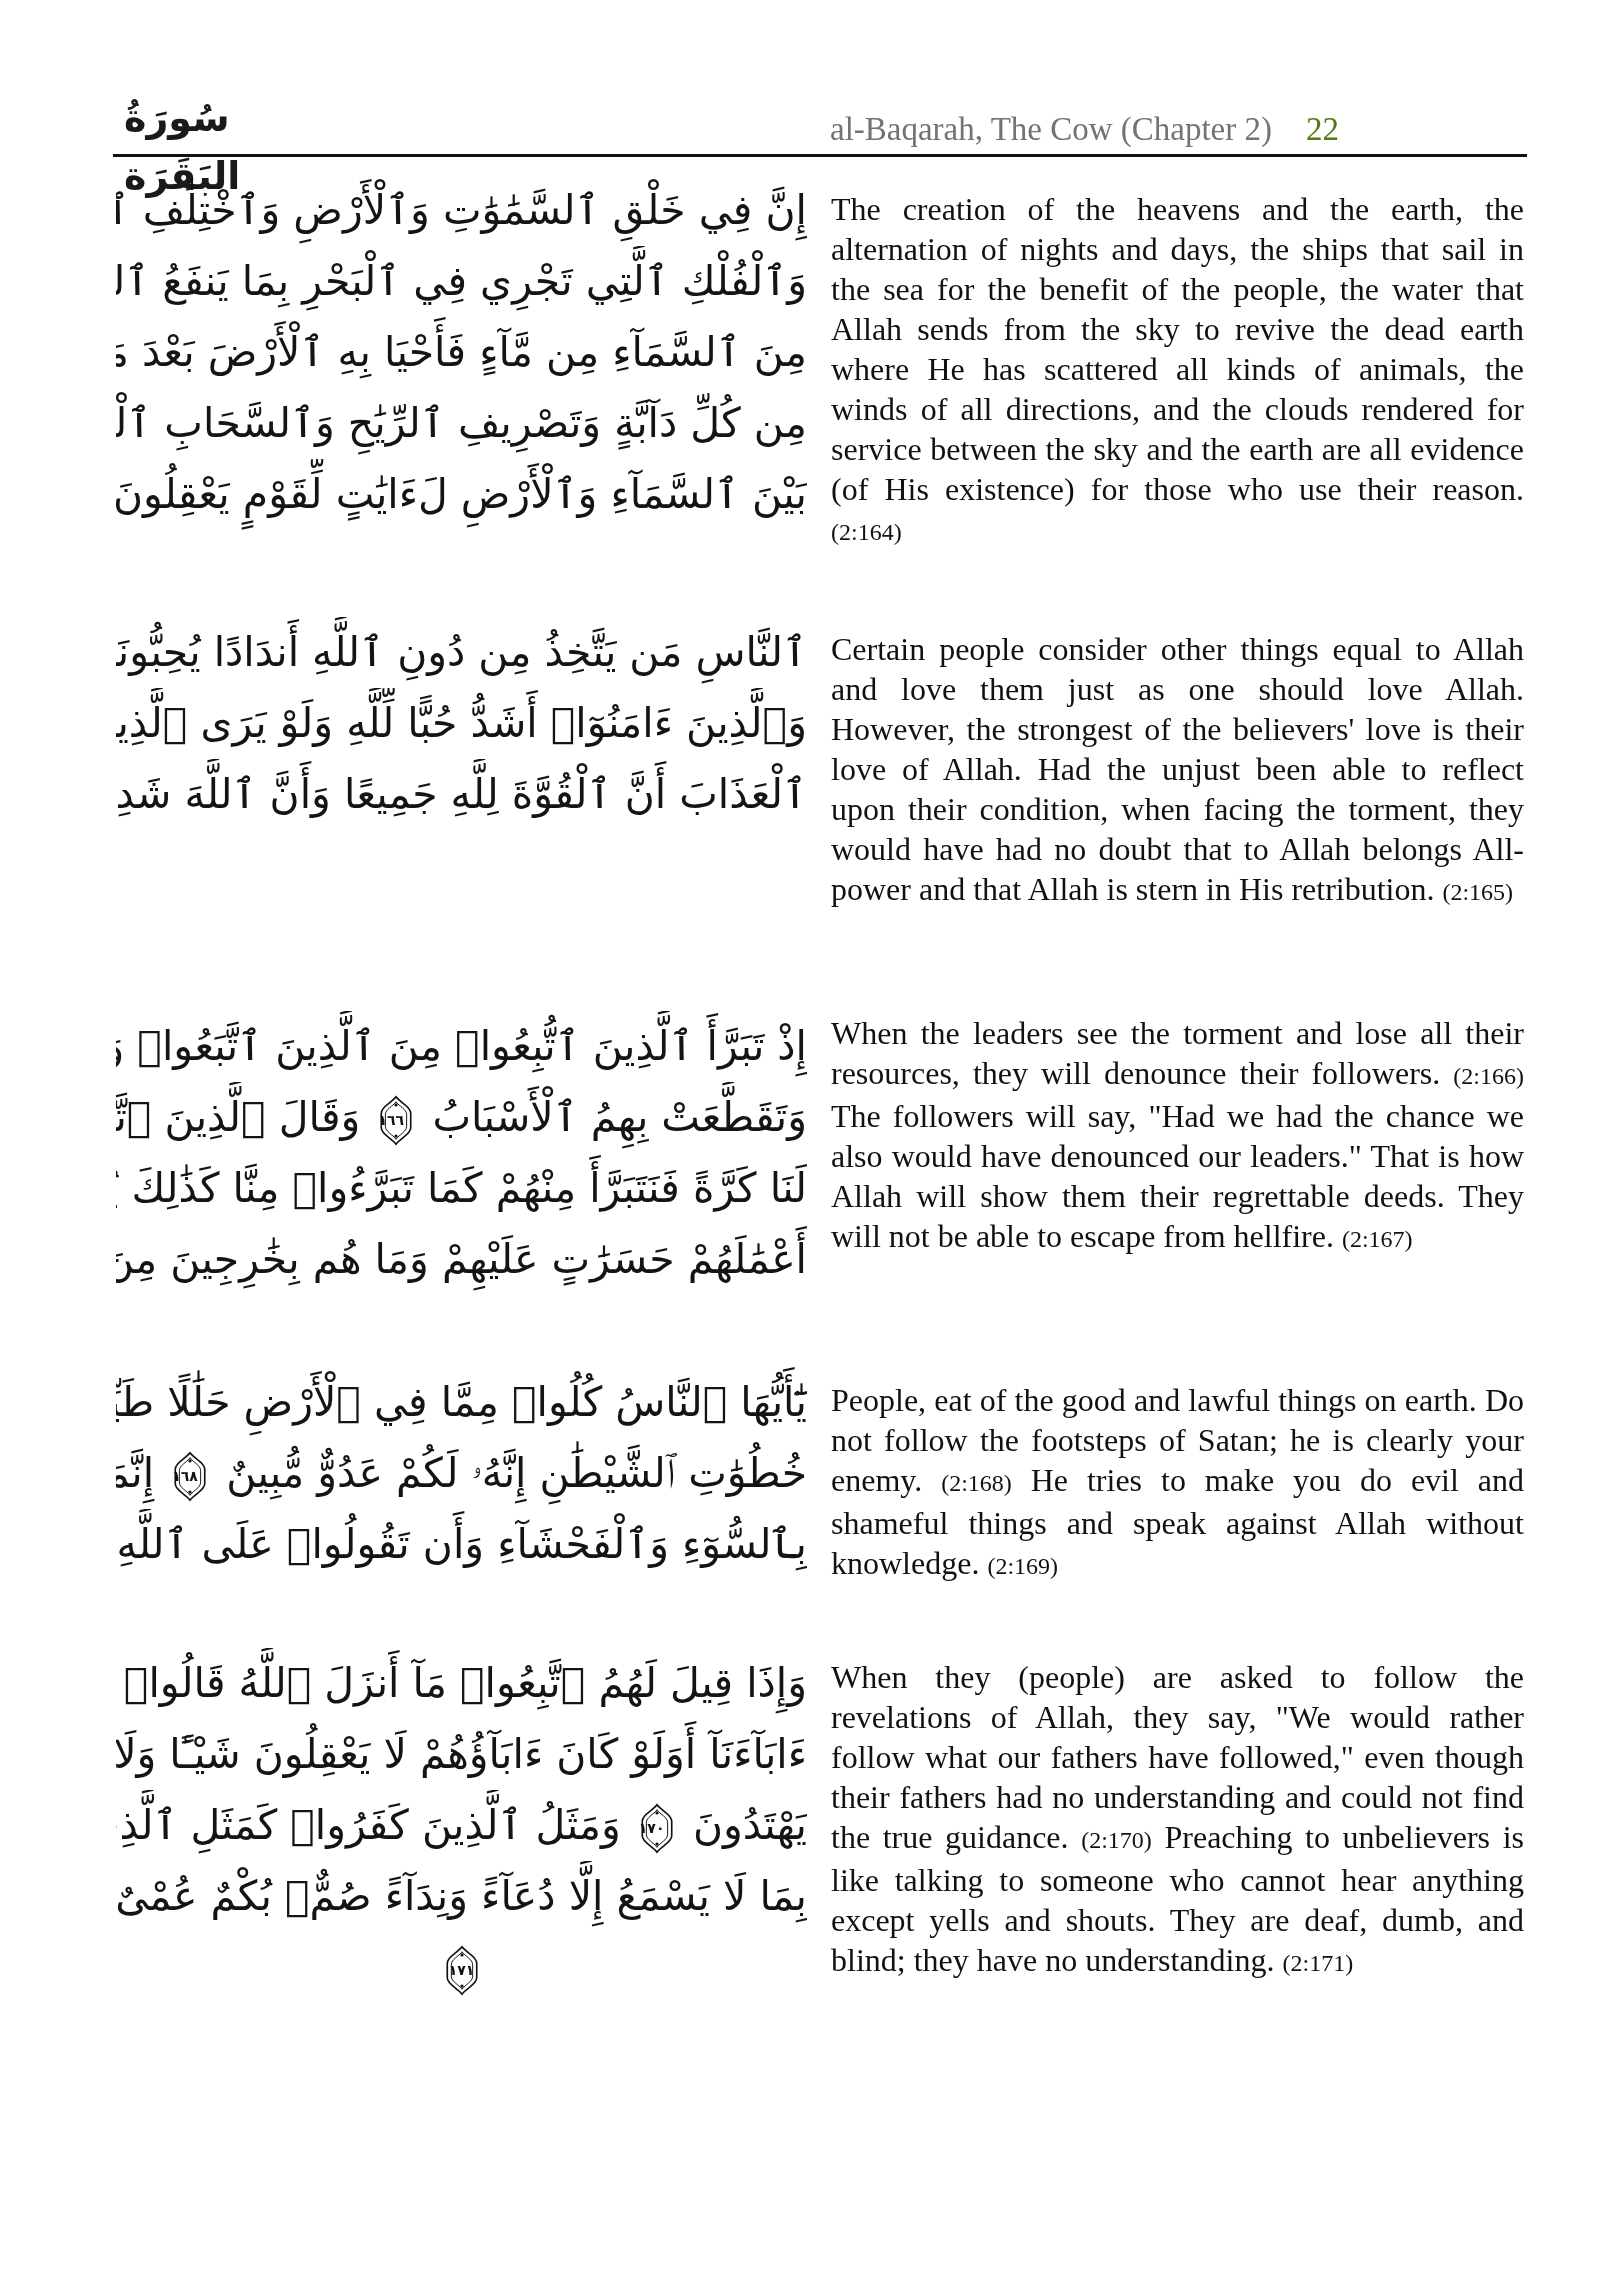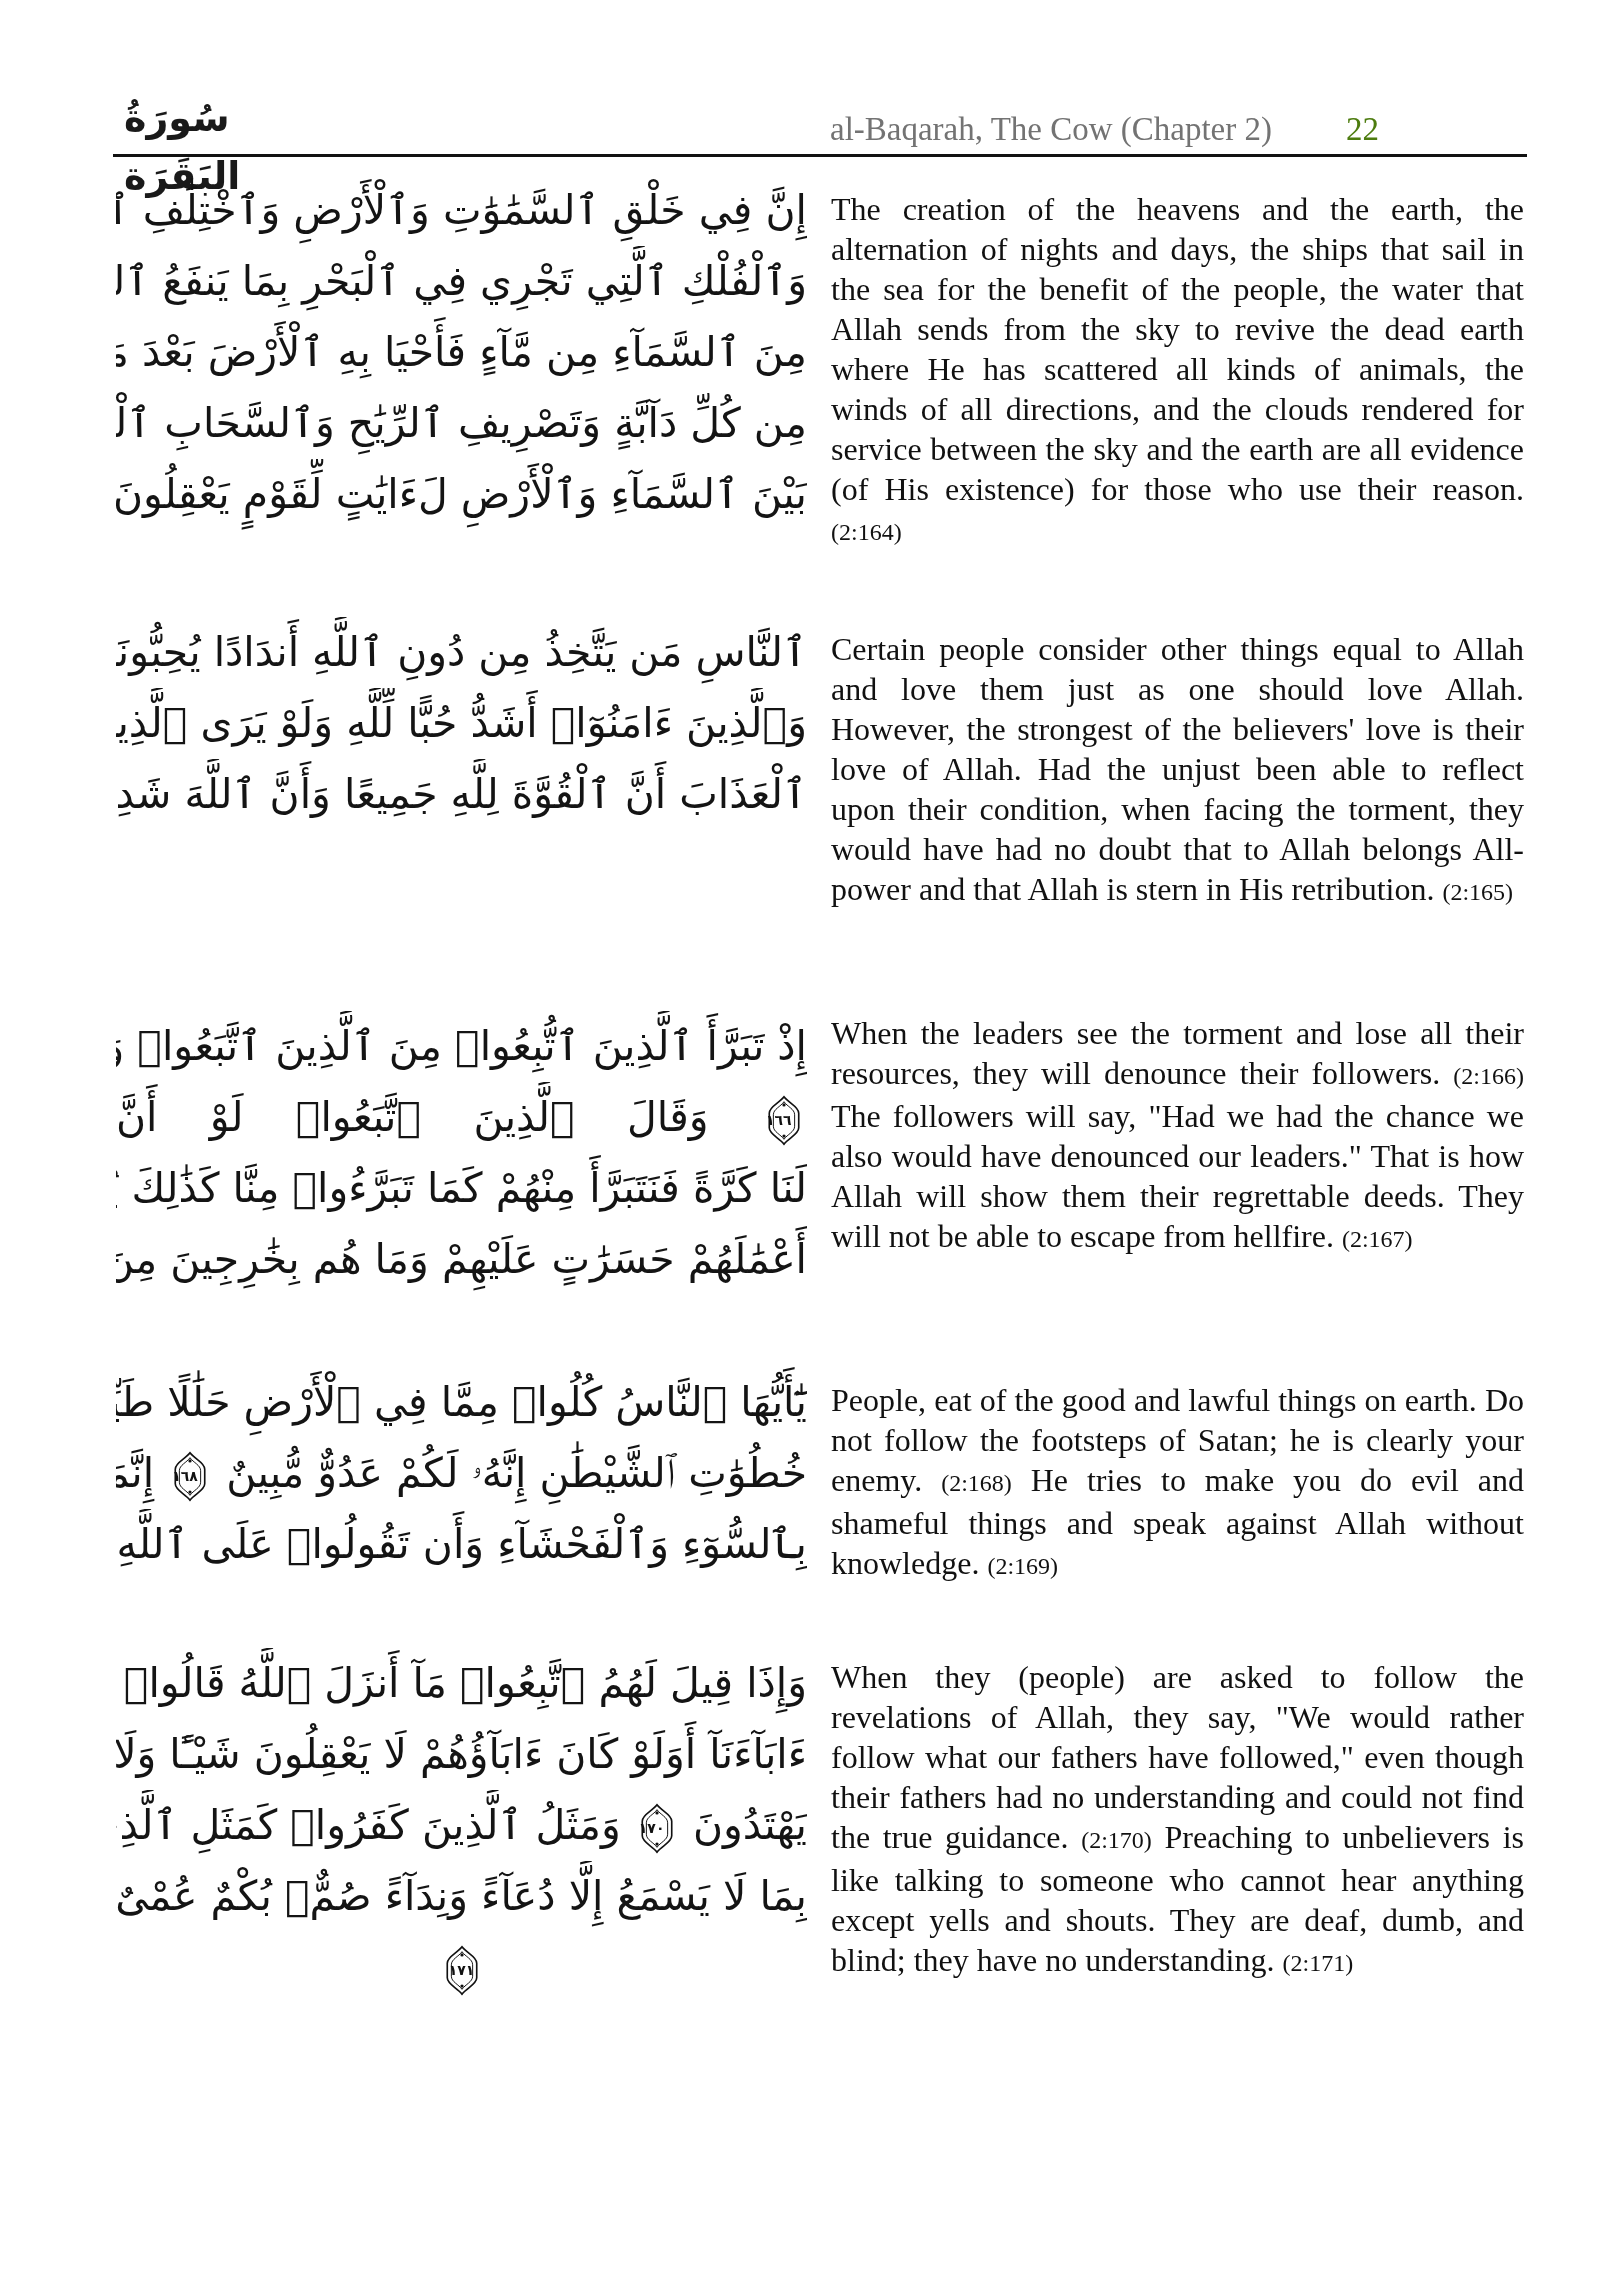--- a/index.html
+++ b/index.html
@@ -1,17 +1,17 @@
 <!DOCTYPE html>
 <html style="font-size:13.2px"><head>
   <meta charset="utf-8">
   <style>
     html, body { margin: 0; padding: 0; background: #ffffff; }
     body { width: 1613px; height: 2295px; position: relative; overflow: hidden; color: #111; }
-    .page { position: absolute; left: 0; top: 0; width: 1426px; height: 2295px; background: #fff; padding-left: 40px; }
+    .page { position: absolute; left: 0; top: 0; width: 1426px; height: 2295px; background: #fff; }
 
     .hdr-arabic {
       position: absolute; left: 124px; top: 89px; width: 182px; height: 58px;
       font-family: "DejaVu Sans", sans-serif; font-size: 38px; line-height: 58px;
       direction: rtl; text-align: left; font-weight: bold; color: #1a1a1a;
       letter-spacing: -0.8px;
     }
     .hdr-title {
       position: absolute; left: 830px; top: 109px;
       font-family: "Liberation Serif", serif; font-size: 33px; line-height: 41px; color: #737373;
@@ -88,20 +88,21 @@
     </div>
     <div class="english" style="top:629px;">
       <span>Certain people consider other things equal to Allah and love them just as one should love Allah. However, the strongest of the believers' love is their love of Allah. Had the unjust been able to reflect upon their condition, when facing the torment, they would have had no doubt that to Allah belongs All-power and that Allah is stern in His retribution. </span><span class="ref">(2:165)</span>
     </div>
   </div>
 
   <div class="block">
     <div class="arabic" style="top:1011px;">
       <span class="ar-line">إِذْ تَبَرَّأَ ٱلَّذِينَ ٱتُّبِعُوا۟ مِنَ ٱلَّذِينَ ٱتَّبَعُوا۟ وَرَأَوُا۟ ٱلْعَذَابَ</span>
       <span class="ar-line">
+        <span>وَتَقَطَّعَتْ بِهِمُ ٱلْأَسْبَابُ</span>
         <span class="ayah">
           <svg viewBox="0 0 44 62">
               <path d="M22 2 C28 10 40 14 40 22 L40 40 C40 48 28 52 22 60 C16 52 4 48 4 40 L4 22 C4 14 16 10 22 2 Z" fill="none" stroke="#111" stroke-width="2"></path>
               <path d="M22 8 C26 14 35 17 35 24 L35 38 C35 45 26 48 22 54 C18 48 9 45 9 38 L9 24 C9 17 18 14 22 8 Z" fill="none" stroke="#111" stroke-width="1.2"></path>
               <circle cx="22" cy="12" r="2" fill="#111"></circle>
               <circle cx="22" cy="50" r="2" fill="#111"></circle>
             </svg>
           <span class="num">١٦٦</span>
         </span>
         <span>وَقَالَ ٱلَّذِينَ ٱتَّبَعُوا۟ لَوْ أَنَّ</span>

